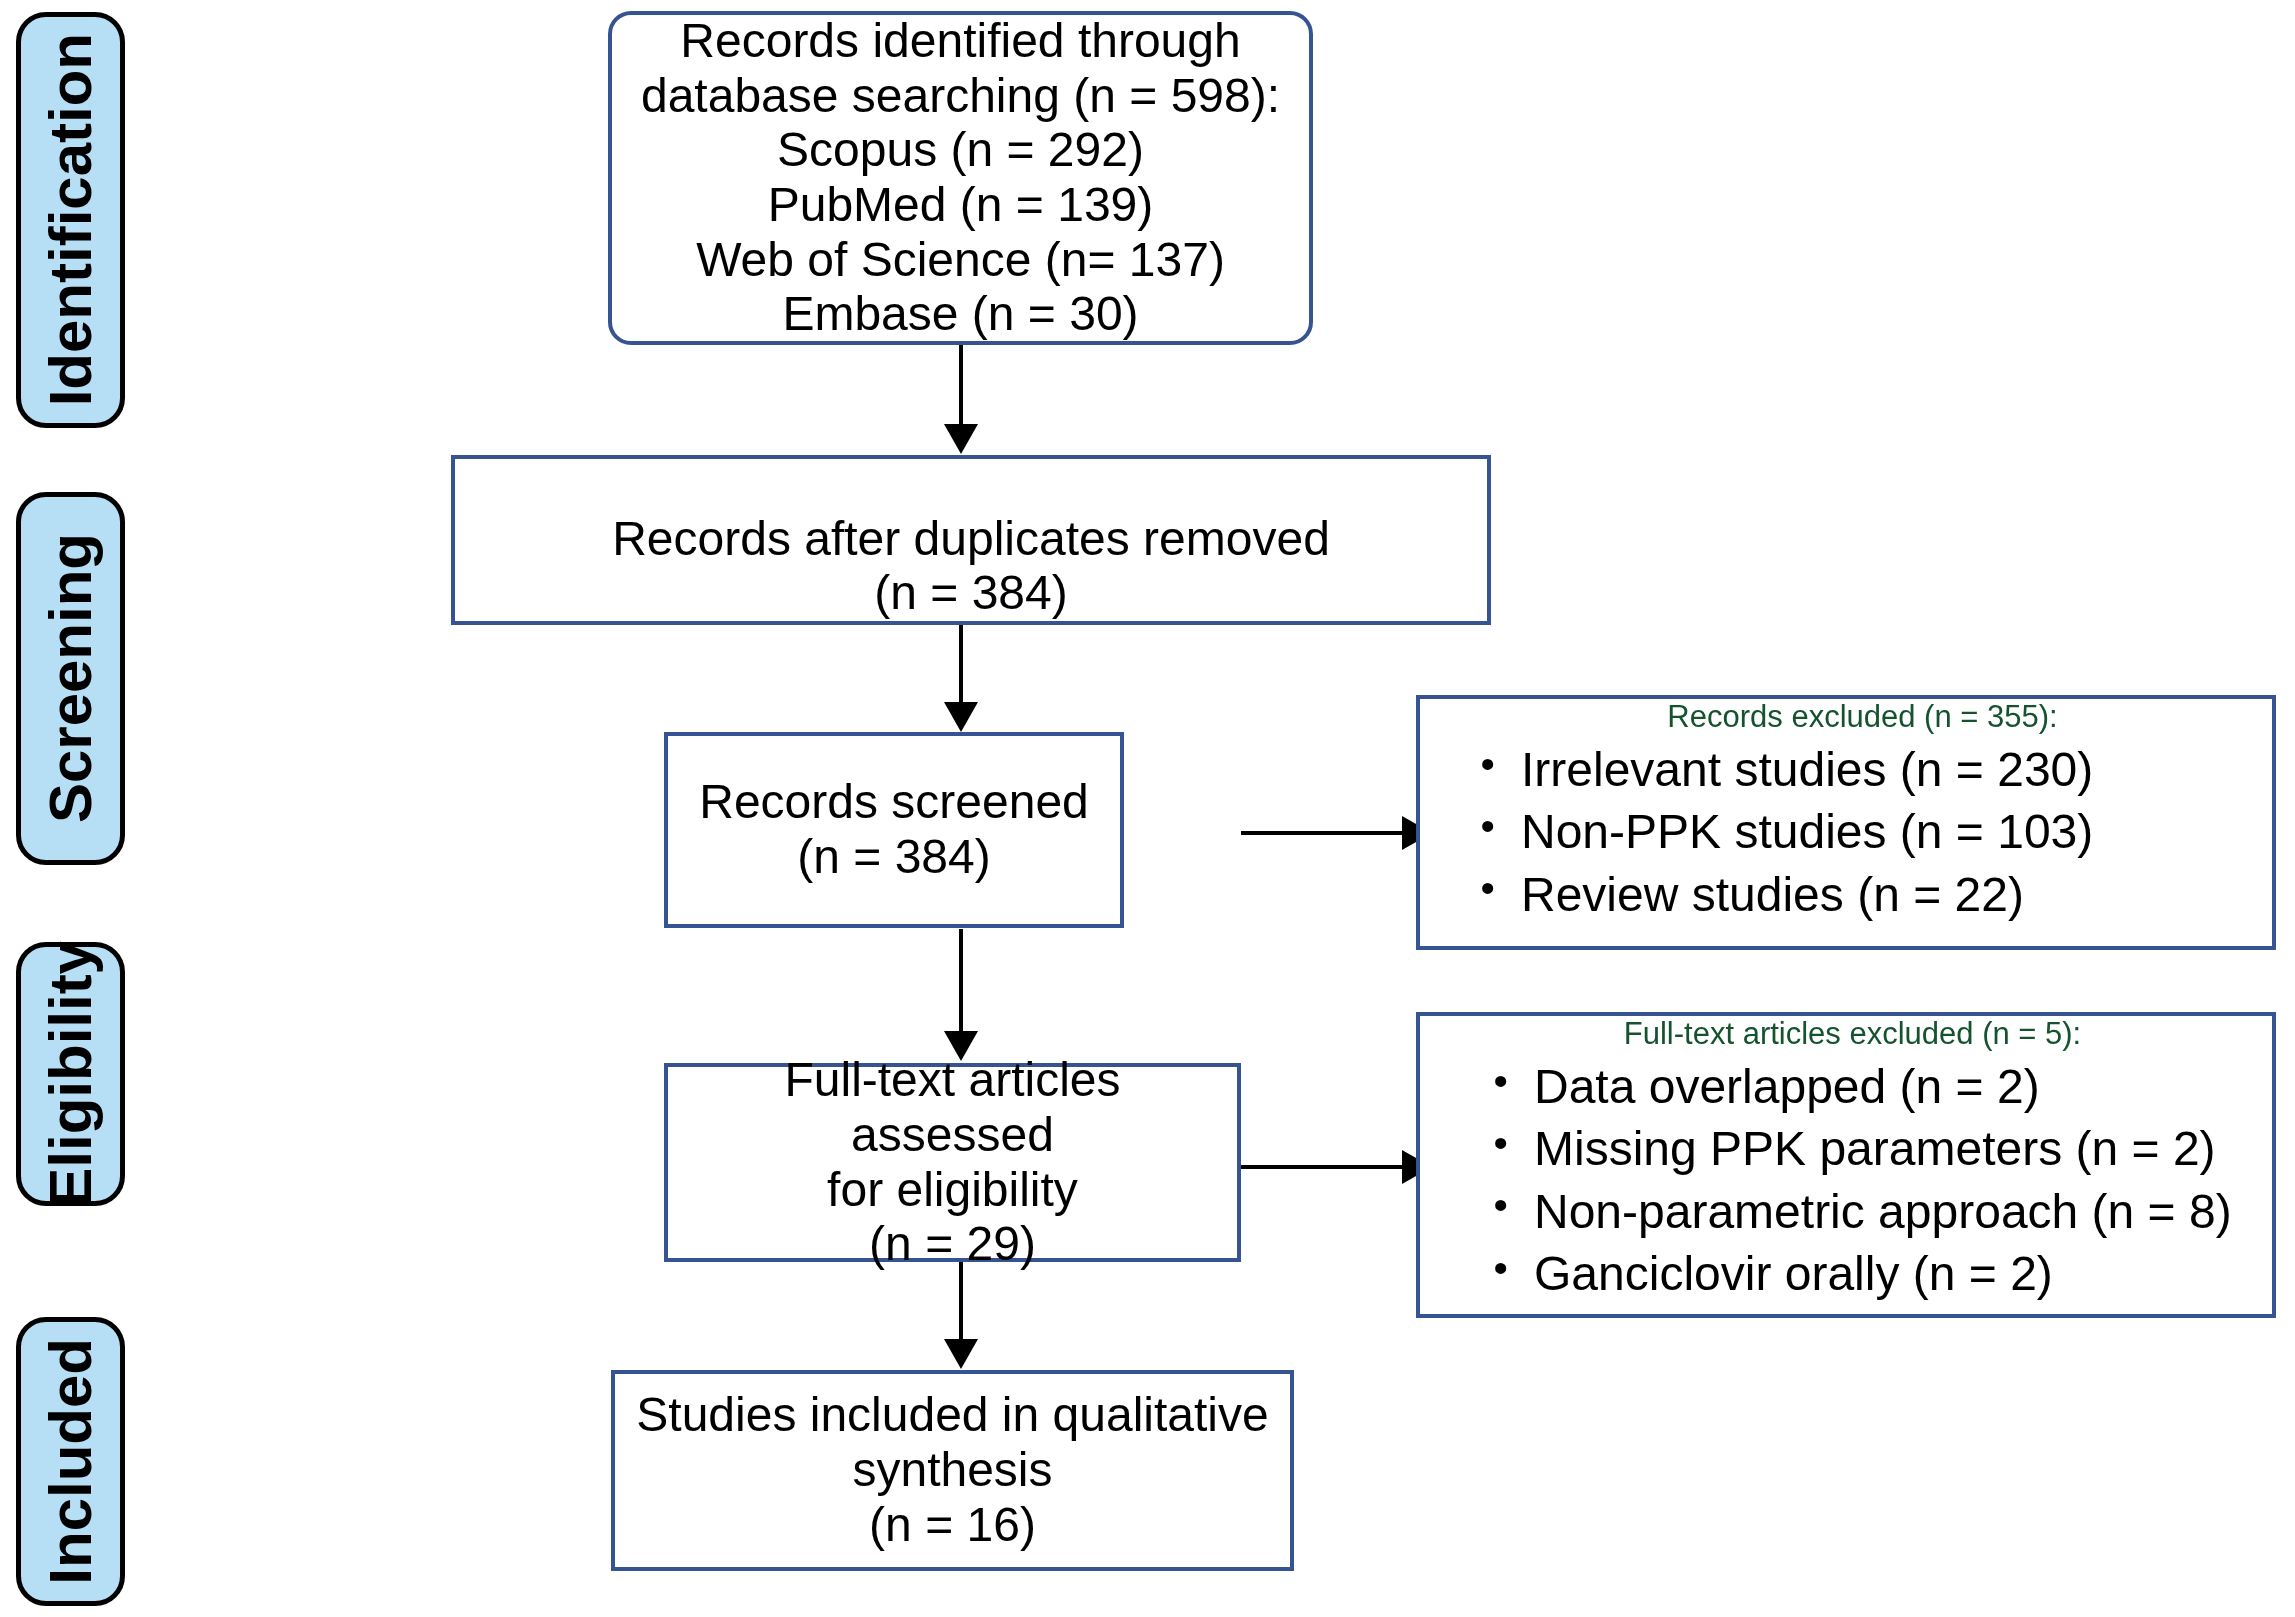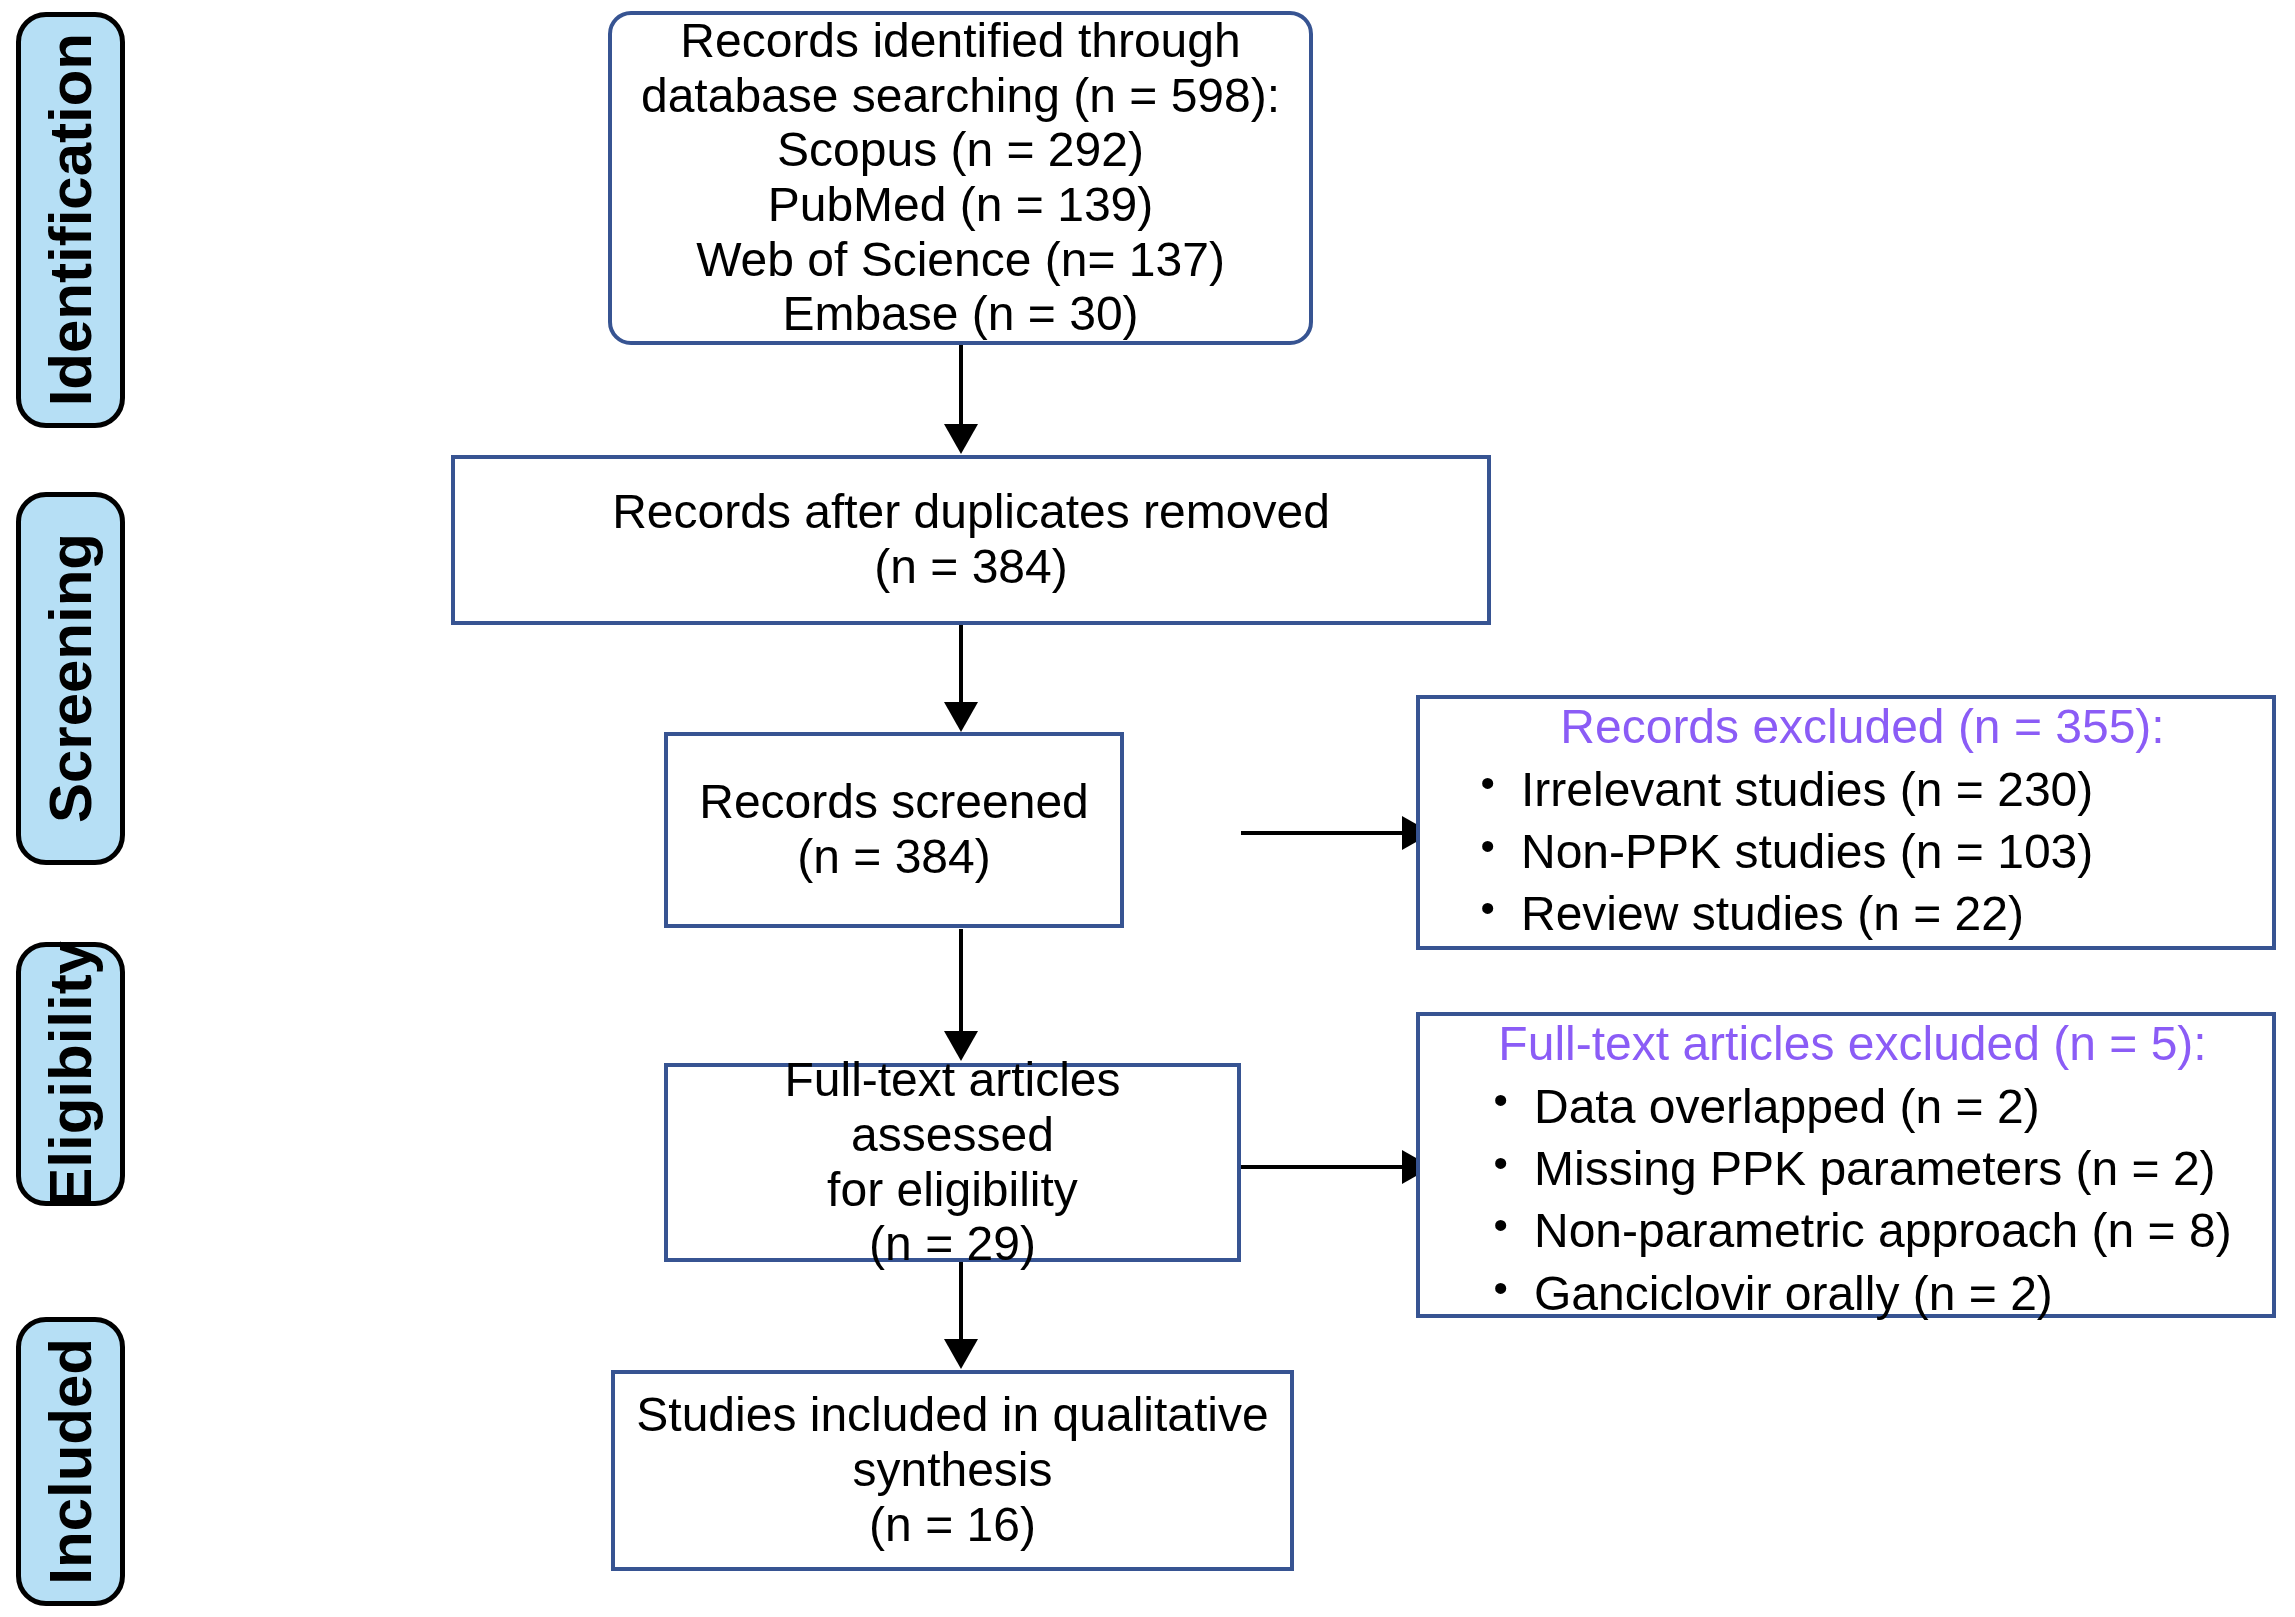--- a/index.html
+++ b/index.html
@@ -66,23 +66,23 @@
     justify-content: flex-start;
     flex-direction: column;
   }
   .list-inner {
     width: 100%;
     box-sizing: border-box;
     padding-left: 46px;
     padding-right: 13px;
   }
   .list-heading {
-    font-size: 48px;
+    font-size: 31px;
     line-height: 1.16;
-    color: #8b5cf6;
+    color: #14532d;
     text-align: center;
     margin-bottom: 1.3px;
   }
   ul.bullets {
     list-style: none;
     margin: 4px;
     padding: 0;
   }
   ul.bullets li {
     position: relative;
@@ -155,21 +155,21 @@
 database searching (n = 598):
 Scopus (n = 292)
 PubMed (n = 139)
 Web of Science (n= 137)
 Embase (n = 30)</div>
   </div>
 
   <div class="v-line" style="left:959px; top:345px; height:80px;"></div>
   <div class="arrow-down" style="left:944px; top:424px;"></div>
 
-  <div class="flow-box" style="left:451px; top:455px; width:1040px; height:170px;">
+  <div class="flow-box" style="left:451px; top:455px; width:1040px; height:170px;align-items:flex-end;">
     <div class="box-text">Records after duplicates removed
 (n = 384)</div>
   </div>
 
   <div class="v-line" style="left:959px; top:625px; height:78px;"></div>
   <div class="arrow-down" style="left:944px; top:702px;"></div>
 
   <div class="flow-box" style="left:664px; top:732px; width:460px; height:196px;">
     <div class="box-text">Records screened
 (n = 384)</div>

